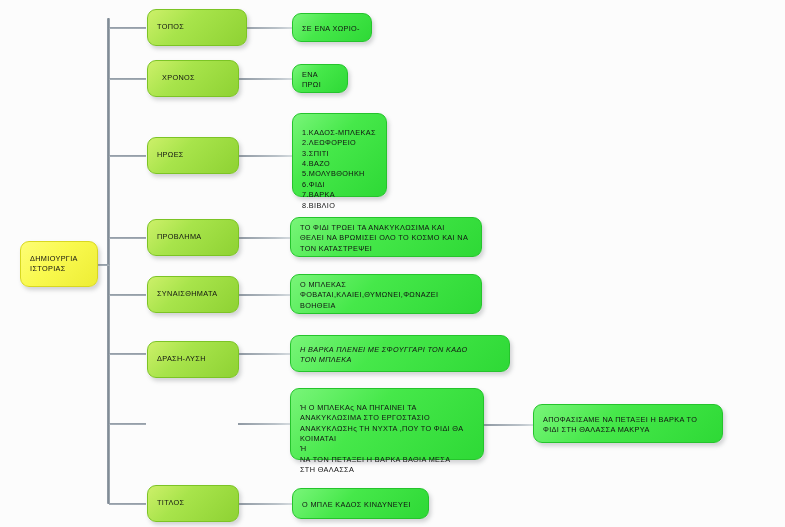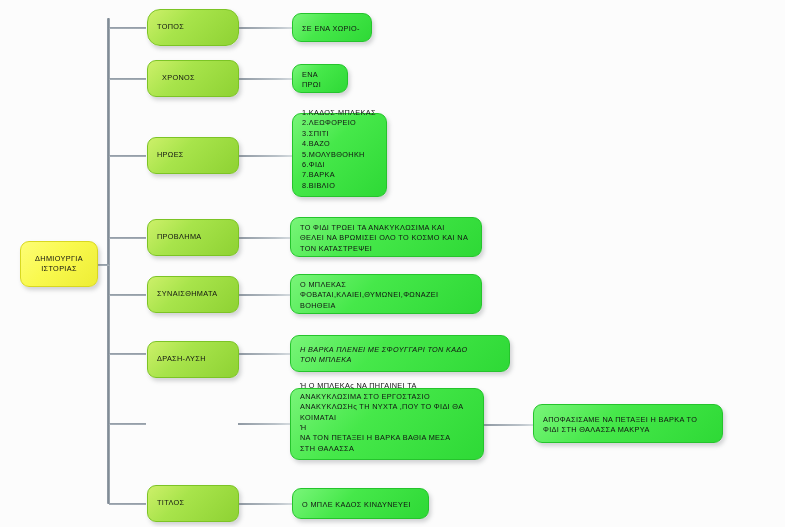--- a/index.html
+++ b/index.html
@@ -44,33 +44,33 @@
     line-height: 1.42;
     color: #111111;
     box-shadow: 2px 3px 4px rgba(120,125,130,0.33);
     white-space: pre-line;
   }
 
   .node.root {
     background: linear-gradient(135deg, #fdfd76 0%, #f9f94e 45%, #eded35 100%);
     border: 1px solid #d8d820;
     justify-content: center;
-    text-align: center;
+    text-align: left;
   }
 
   .node.branch {
     background: linear-gradient(135deg, #cdf06a 0%, #a8e44b 38%, #8ed233 100%);
     border: 1px solid #7cc425;
   }
 
   .node.leaf {
     background: linear-gradient(135deg, #79f579 0%, #46e84a 40%, #2ed936 100%);
     border: 1px solid #25c42c;
-    align-items: flex-end;
-    padding-top: 6px;
+    align-items: flex-start;
+    padding-top: 14px;
   }
   .node.leaf.vcenter { align-items: center; padding-top: 8px; }
 
   .node .txt { display: block; width: 100%; }
 </style>
 </head>
 <body>
 
 <div id="canvas">
 
@@ -96,21 +96,21 @@
   <div class="hline fade" style="left:238px; top:423px; width:53px;"></div>
   <div class="hline fade" style="left:238px; top:503px; width:55px;"></div>
 
   <div class="hline fade" style="left:484px; top:424px; width:50px;"></div>
 
   <div class="node root" style="left:20px; top:241px; width:78px; height:46px;">
     <span class="txt">ΔΗΜΙΟΥΡΓΙΑ
 ΙΣΤΟΡΙΑΣ</span>
   </div>
 
-  <div class="node branch vcenter" style="left:147px; top:9px; width:92px; height:37px;border-radius:13px;">
+  <div class="node branch vcenter" style="left:147px; top:9px; width:100px; height:37px;">
     <span class="txt">ΤΟΠΟΣ</span>
   </div>
 
   <div class="node branch vcenter" style="left:147px; top:60px; width:92px; height:37px;padding-left:14px;">
     <span class="txt">ΧΡΟΝΟΣ</span>
   </div>
 
   <div class="node branch vcenter" style="left:147px; top:137px; width:92px; height:37px;">
     <span class="txt">ΗΡΩΕΣ</span>
   </div>

